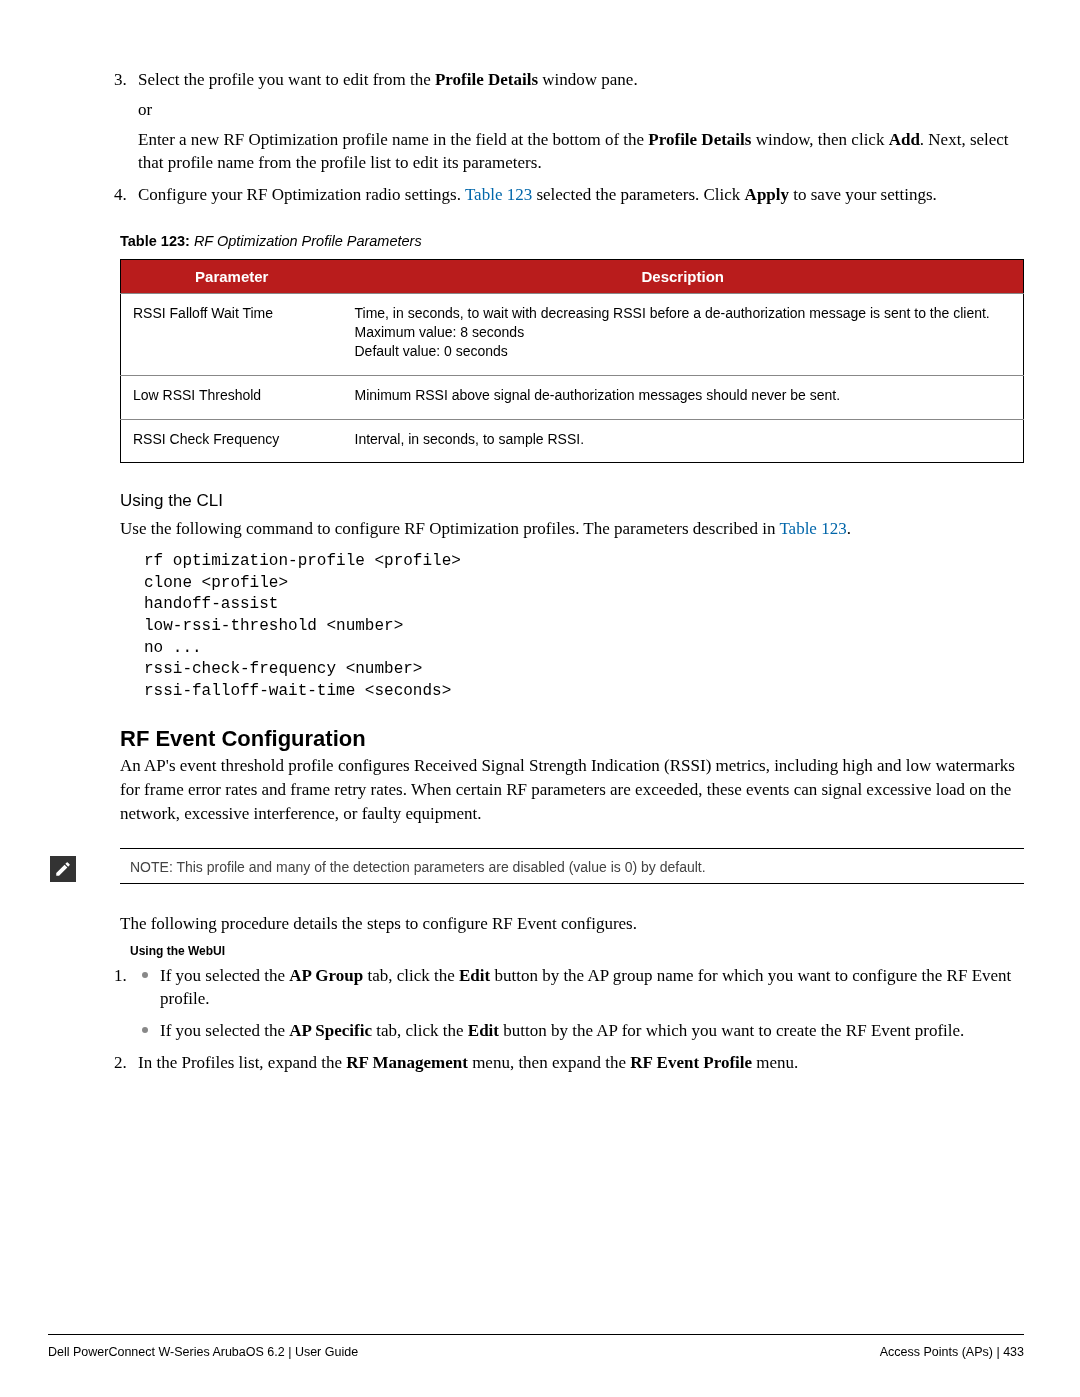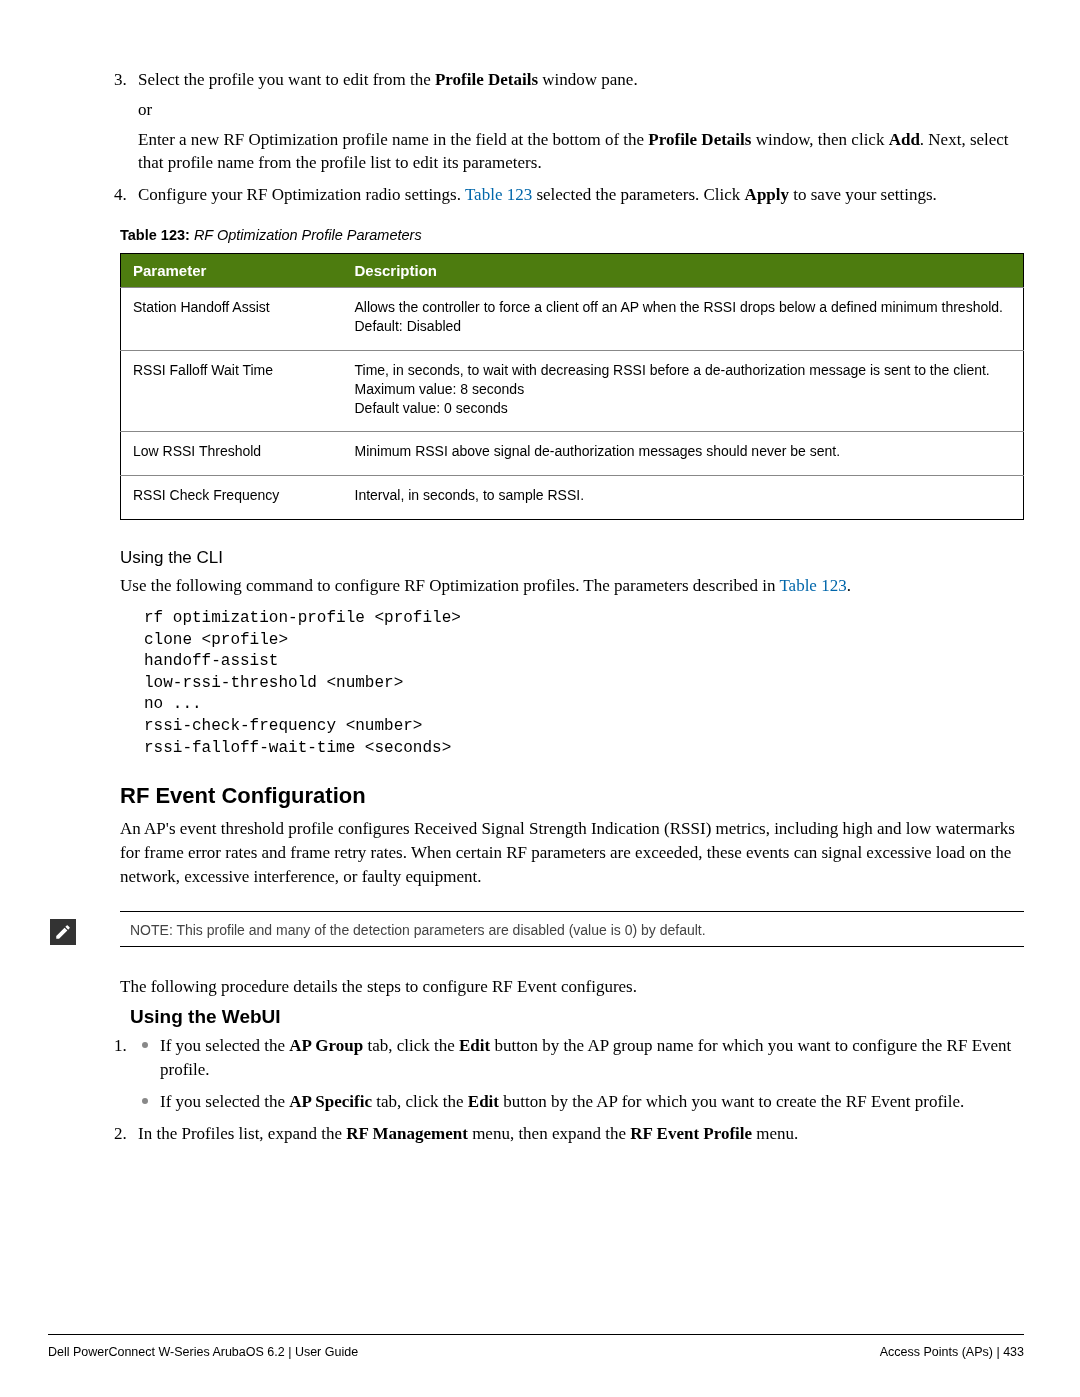--- a/index.html
+++ b/index.html
@@ -21,35 +21,35 @@
       position: absolute;
       left: -24px;
       top: 0;
     }
     ol > li p { margin-top: 6px; }
     .inline-bold { font-weight: bold; }
     .link { color: #0066aa; }
     .table-caption {
       font-family: Arial, Helvetica, sans-serif;
       font-size: 14.5px;
-      margin-top: 20px;
+      margin-top: 26px;
       margin-bottom: 10px;
     }
     .table-caption b { font-weight: bold; }
     .table-caption i { font-style: italic; }
     table {
       width: 100%;
       border-collapse: collapse;
       border: 1px solid #000;
       margin-bottom: 28px;
     }
     th {
-      background: #4d7c0f;
+      background: #b91c1c;
       color: #fff;
-      text-align: left;
+      text-align: center;
       font-family: Arial, Helvetica, sans-serif;
       font-size: 15px;
       font-weight: bold;
       padding: 8px 12px;
     }
     td {
       font-family: Arial, Helvetica, sans-serif;
       font-size: 14px;
       padding: 10px 12px 14px 12px;
       vertical-align: top;
@@ -68,21 +68,21 @@
       font-family: 'Courier New', Courier, monospace;
       font-size: 16px;
       line-height: 1.35;
       margin: 10px 0 24px 24px;
       white-space: pre;
     }
     .h2 {
       font-family: Arial, Helvetica, sans-serif;
       font-size: 22px;
       font-weight: bold;
-      margin-bottom: 8px;
+      margin-bottom: 2px;
     }
     .note-block {
       position: relative;
       margin-top: 22px;
       margin-bottom: 28px;
     }
     .note-icon-outer {
       position: absolute;
       left: -70px;
       top: 8px;
@@ -119,21 +119,21 @@
     ol.sub { list-style: none; counter-reset: subitem; }
     ol.sub > li { counter-increment: subitem; position: relative; margin-bottom: 8px; line-height: 1.4; }
     ol.sub > li::before {
       content: counter(subitem) ".";
       position: absolute;
       left: -24px;
       top: 0;
     }
     .h4 {
       font-family: Arial, Helvetica, sans-serif;
-      font-size: 19px;
+      font-size: 12px;
       font-weight: bold;
       margin: 8px 0 6px 10px;
     }
     .footer {
       position: absolute;
       bottom: 38px;
       left: 48px;
       right: 56px;
       border-top: 1px solid #000;
       padding-top: 10px;
@@ -165,24 +165,20 @@
   </div>
 
   <table>
     <thead>
       <tr>
         <th>Parameter</th>
         <th>Description</th>
       </tr>
     </thead>
     <tbody>
-      <tr>
-        <td class="param">Station Handoff Assist</td>
-        <td>Allows the controller to force a client off an AP when the RSSI drops below a defined minimum threshold.<br>Default: Disabled</td>
-      </tr>
       <tr>
         <td class="param">RSSI Falloff Wait Time</td>
         <td>Time, in seconds, to wait with decreasing RSSI before a de-authorization message is sent to the client.<br>Maximum value: 8 seconds<br>Default value: 0 seconds</td>
       </tr>
       <tr>
         <td class="param">Low RSSI Threshold</td>
         <td>Minimum RSSI above signal de-authorization messages should never be sent.</td>
       </tr>
       <tr>
         <td class="param">RSSI Check Frequency</td>

